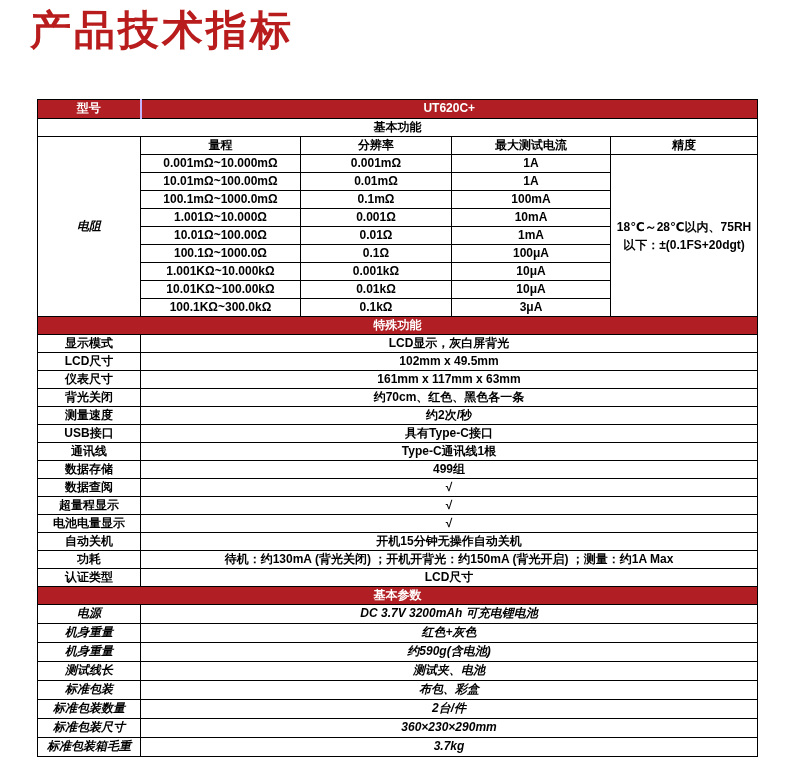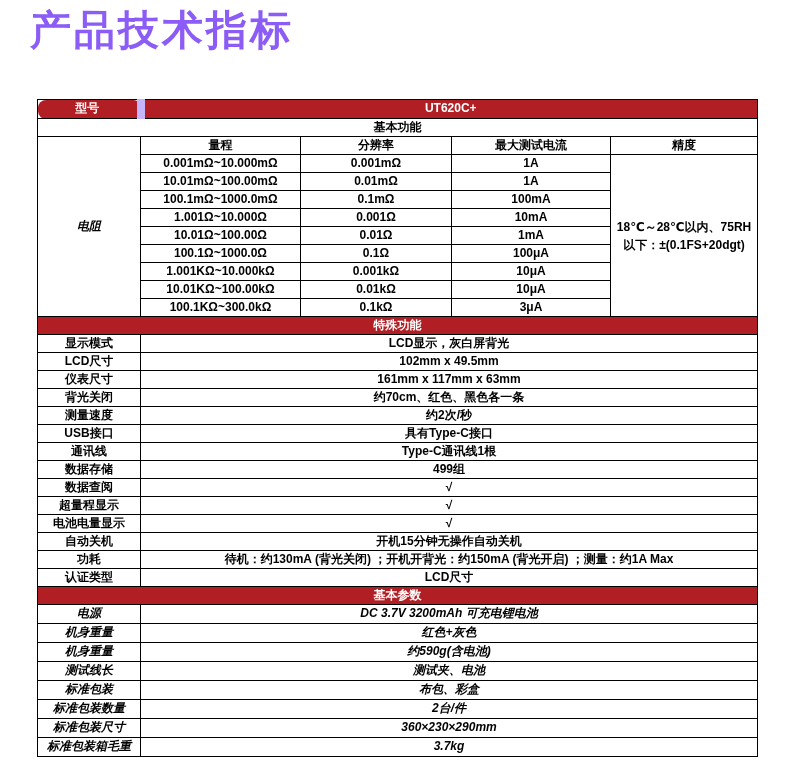--- a/index.html
+++ b/index.html
@@ -16,21 +16,21 @@
     height: 780px;
     background: #ffffff;
     overflow: hidden;
   }
   .page-title {
     position: absolute;
     left: 30px;
     top: 6px;
     font-size: 41px;
     font-weight: bold;
-    color: #8b5cf6;
+    color: #b91c1c;
     letter-spacing: 3px;
     line-height: 1.2;
   }
   table.spec-table {
     position: absolute;
     left: 37px;
     top: 99px;
     width: 720px;
     border-collapse: collapse;
     table-layout: fixed;
@@ -47,22 +47,21 @@
     overflow: hidden;
     white-space: nowrap;
   }
   .spec-table tr.model-row td {
     background: #b11f24;
     color: #ffffff;
     font-weight: bold;
     height: 18px;
   }
   .spec-table tr.model-row td.model-label-cell {
-    border-right: 8px solid #c4b5fd;
-    border-radius: 8px;
+    border-right: 2px solid #c4b5fd;
   }
   .spec-table tr.section-red td {
     background: #b11f24;
     color: #ffffff;
     font-weight: bold;
     text-align: center;
   }
   .spec-table td.bold, .spec-table tr.col-header-row td {
     font-weight: bold;
     margin-top: 21px;

